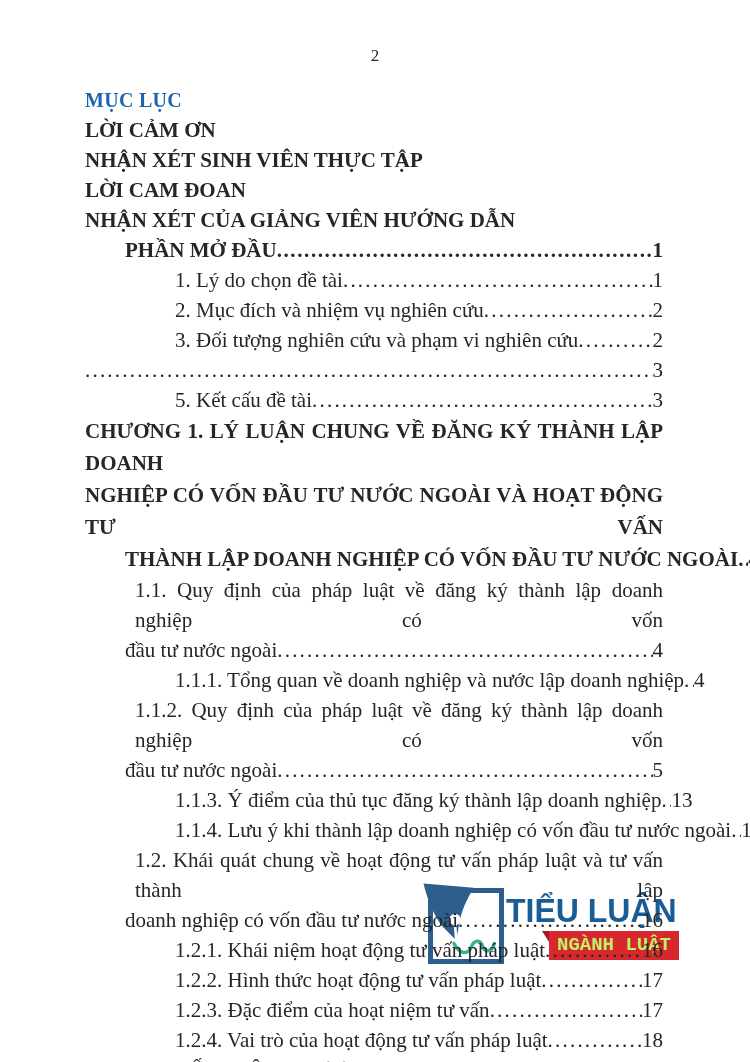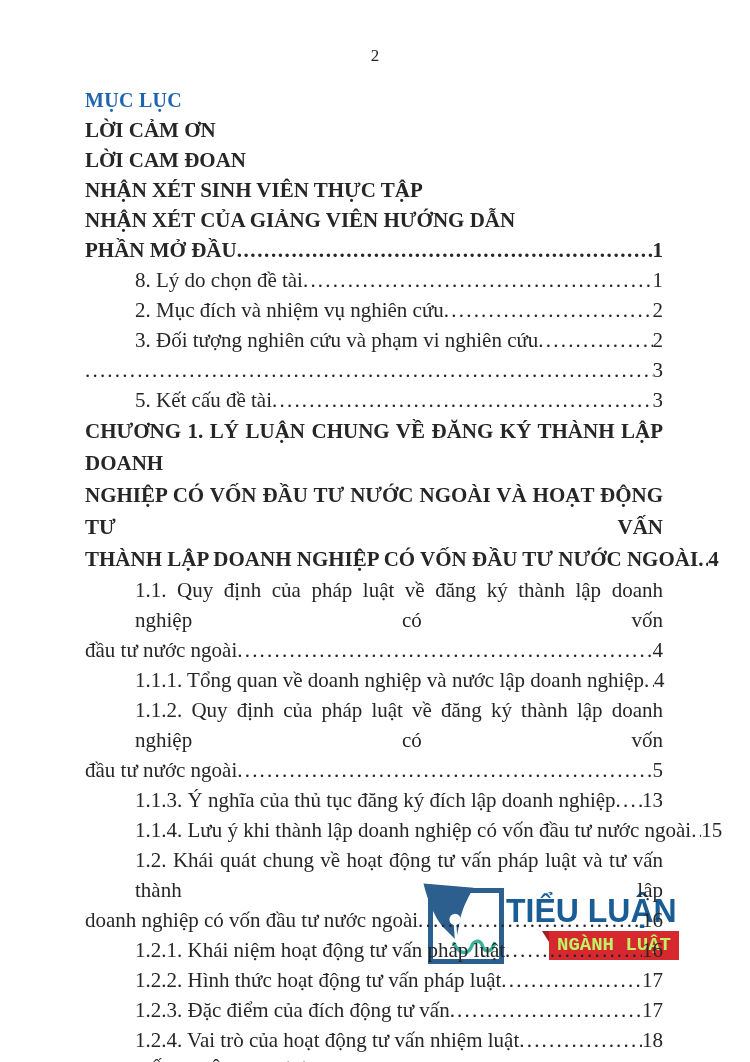--- a/index.html
+++ b/index.html
@@ -51,21 +51,21 @@
   .toc-title {
     text-align: left; font-weight: bold; font-size: 20px;
     line-height: 24px; color: #1e64ae; margin-bottom: 3px;
     letter-spacing: 0.3px;
   }
   .toc { font-size: 21px; }
   .row { line-height: 30px; }
   .row.ch { line-height: 32px; }
   .row.b { font-weight: bold; }
   .row.flexrow { display: flex; align-items: baseline; white-space: nowrap; }
-  .row.flexrow .t { flex: 0 0 auto; }
+  .row.flexrow .t { flex: 0 0 auto; margin-left: 40px; }
   .row.flexrow.ind .t { padding-left: 50px; }
   .leader {
     flex: 1 1 auto; overflow: hidden; white-space: nowrap;
     min-width: 10px;
   }
   .leader::after {
     content: "..........................................................................................................................................................";
     letter-spacing: 2.2px;
   }
   .row.b .leader::after { letter-spacing: 1.6px; }
@@ -91,30 +91,30 @@
   <div class="wm-title">TIỂU LUẬN</div>
   <div class="wm-badge">NGÀNH LUẬT</div>
 </div>
 
 <div class="content">
   <div class="pageno">2</div>
   <div class="doc">
     <div class="toc-title">MỤC LỤC</div>
     <div class="toc">
         <div class="row b"><span class="t">LỜI CẢM ƠN</span></div>
+        <div class="row b"><span class="t">NHẬN XÉT SINH VIÊN THỰC TẬP</span></div>
         <div class="row b"><span class="t">LỜI CAM ĐOAN</span></div>
-        <div class="row b"><span class="t">NHẬN XÉT SINH VIÊN THỰC TẬP</span></div>
         <div class="row b"><span class="t">NHẬN XÉT CỦA GIẢNG VIÊN HƯỚNG DẪN</span></div>
         <div class="row b flexrow">
           <span class="t">PHẦN MỞ ĐẦU</span>
           <span class="leader"></span>
           <span class="pg">1</span>
         </div>
         <div class="row ind flexrow">
-          <span class="t">8. Lý do chọn đề tài </span>
+          <span class="t">1. Lý do chọn đề tài </span>
           <span class="leader"></span>
           <span class="pg">1</span>
         </div>
         <div class="row ind flexrow">
           <span class="t">2. Mục đích và nhiệm vụ nghiên cứu </span>
           <span class="leader"></span>
           <span class="pg">2</span>
         </div>
         <div class="row ind flexrow">
           <span class="t">3. Đối tượng nghiên cứu và phạm vi nghiên cứu </span>
@@ -148,21 +148,21 @@
           <span class="leader"></span>
           <span class="pg">4</span>
         </div>
         <div class="row ind jl"><span class="t">1.1.2. Quy định của pháp luật về đăng ký thành lập doanh nghiệp có vốn</span></div>
         <div class="row flexrow">
           <span class="t">đầu tư nước ngoài</span>
           <span class="leader"></span>
           <span class="pg">5</span>
         </div>
         <div class="row ind flexrow">
-          <span class="t">1.1.3. Ý nghĩa của thủ tục đăng ký đích lập doanh nghiệp</span>
+          <span class="t">1.1.3. Ý điểm của thủ tục đăng ký thành lập doanh nghiệp</span>
           <span class="leader"></span>
           <span class="pg">13</span>
         </div>
         <div class="row ind flexrow">
           <span class="t">1.1.4. Lưu ý khi thành lập doanh nghiệp có vốn đầu tư nước ngoài </span>
           <span class="leader"></span>
           <span class="pg">15</span>
         </div>
         <div class="row ind jl"><span class="t">1.2. Khái quát chung về hoạt động tư vấn pháp luật và tư vấn thành lập</span></div>
         <div class="row flexrow">
@@ -174,26 +174,26 @@
           <span class="t">1.2.1. Khái niệm hoạt động tư vấn pháp luật</span>
           <span class="leader"></span>
           <span class="pg">16</span>
         </div>
         <div class="row ind flexrow">
           <span class="t">1.2.2. Hình thức hoạt động tư vấn pháp luật </span>
           <span class="leader"></span>
           <span class="pg">17</span>
         </div>
         <div class="row ind flexrow">
-          <span class="t">1.2.3. Đặc điểm của đích động tư vấn </span>
+          <span class="t">1.2.3. Đặc điểm của hoạt niệm tư vấn </span>
           <span class="leader"></span>
           <span class="pg">17</span>
         </div>
         <div class="row ind flexrow">
-          <span class="t">1.2.4. Vai trò của hoạt động tư vấn nhiệm luật</span>
+          <span class="t">1.2.4. Vai trò của hoạt động tư vấn pháp luật</span>
           <span class="leader"></span>
           <span class="pg">18</span>
         </div>
         <div class="row ind flexrow">
           <span class="t">KẾT LUẬN CHƯƠNG 1 </span>
           <span class="leader"></span>
           <span class="pg">20</span>
         </div>
       </div>
   </div>

